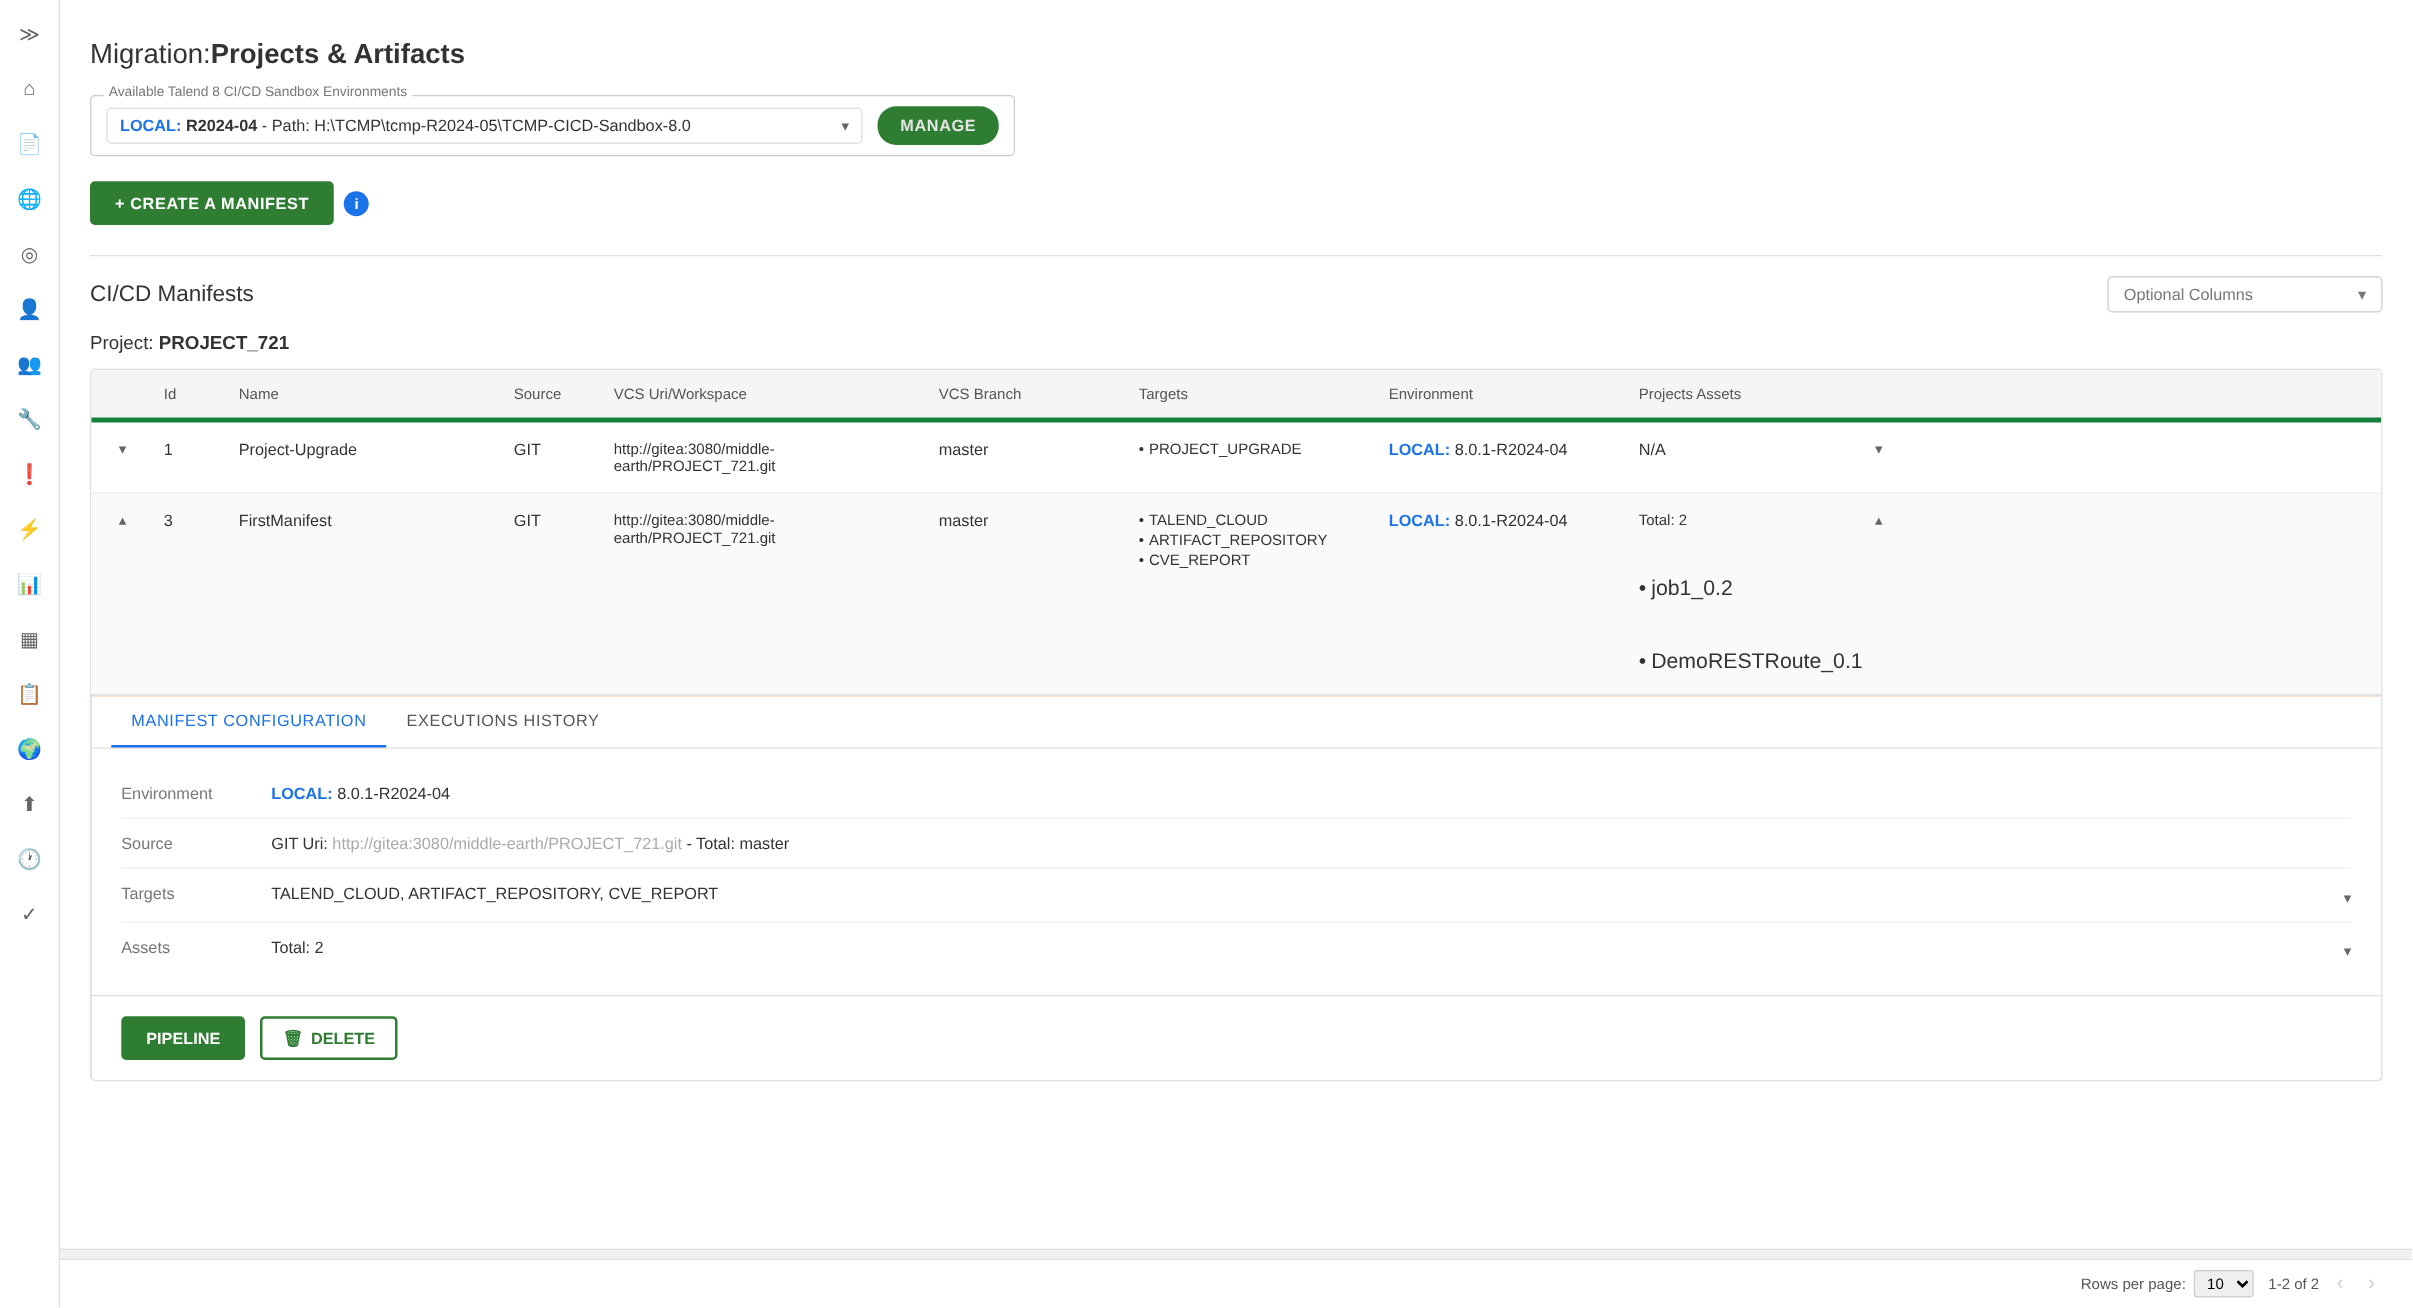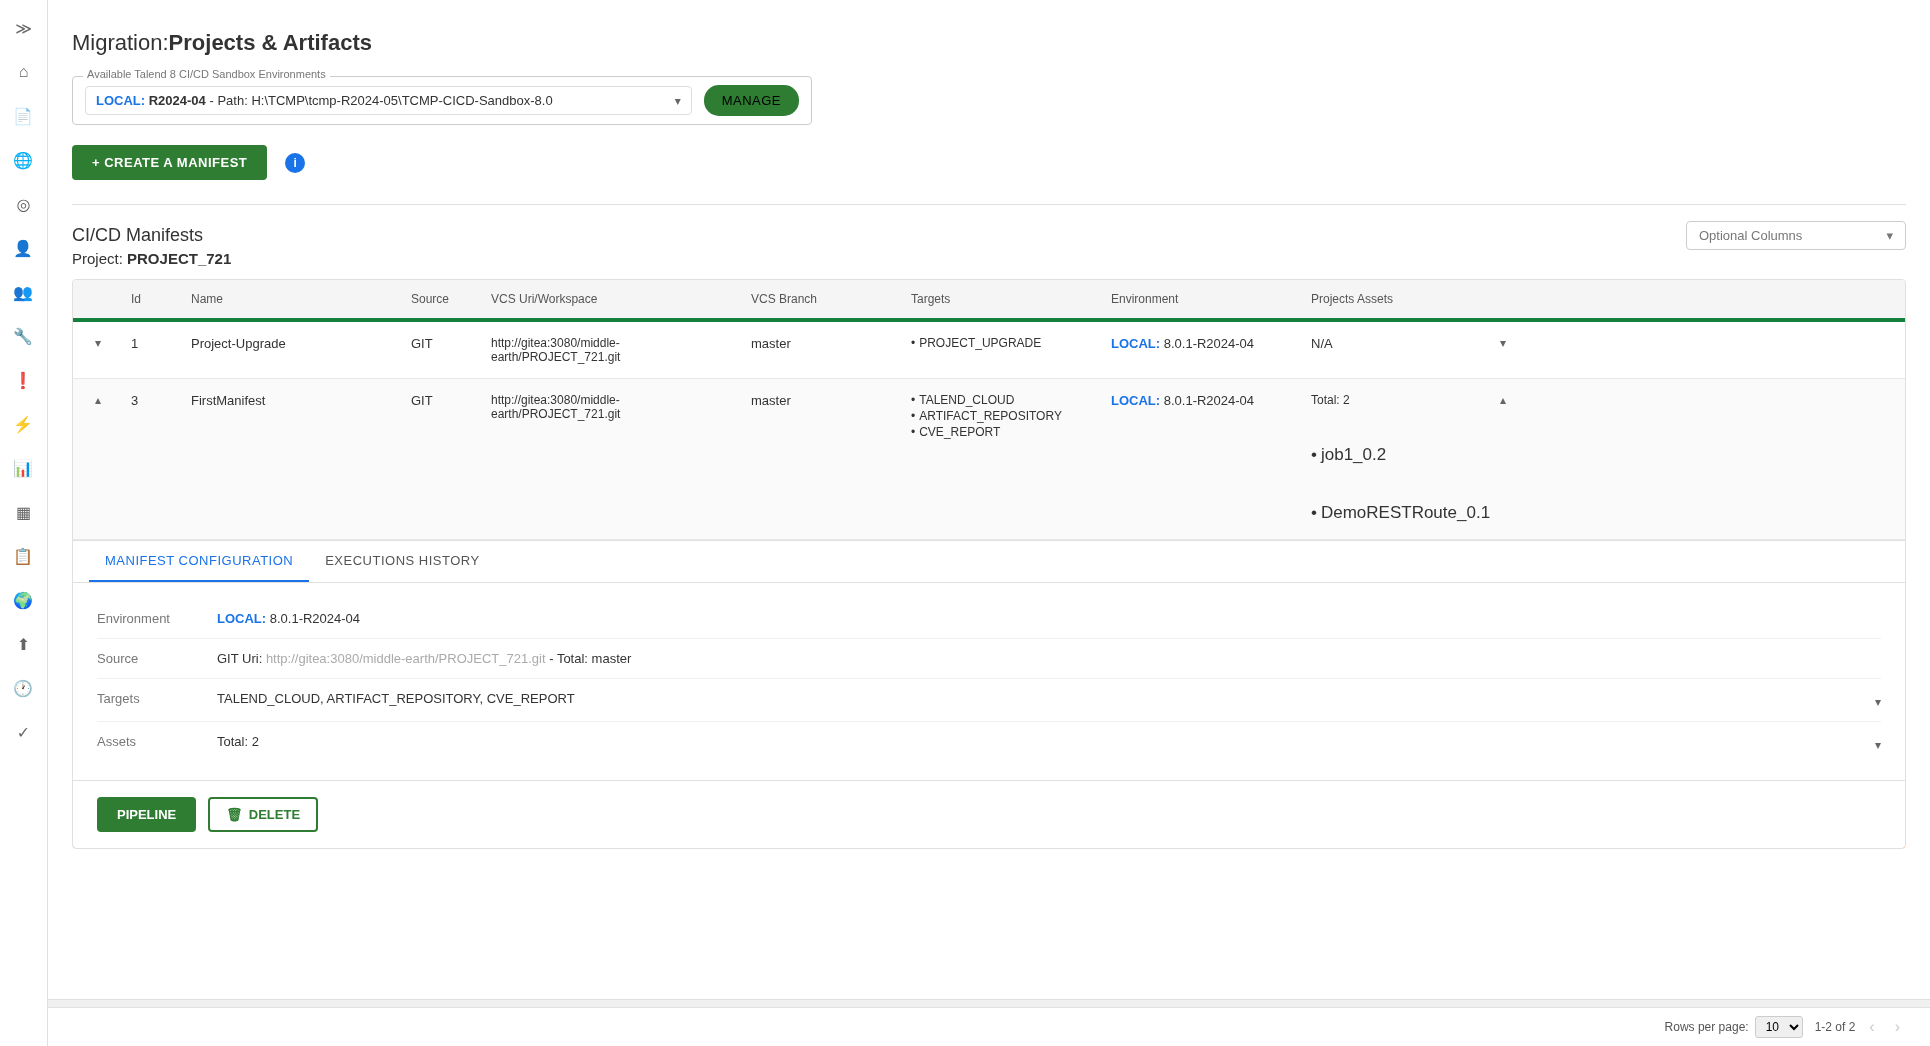--- a/index.html
+++ b/index.html
@@ -78,36 +78,36 @@
     .env-select {
       flex: 1;
       display: flex;
       align-items: center;
       justify-content: space-between;
       cursor: pointer;
     }
     .env-chevron { color: #666; font-size: 12px; }
     .manage-btn {
       background: #2e7d32;
-      color: #000000;
+      color: #e5e5e5;
       border: none;
       border-radius: 15px;
       padding: 8px 18px;
       font-size: 13px;
-      font-weight: 400;
+      font-weight: 700;
       cursor: pointer;
       text-transform: uppercase;
       letter-spacing: 0.5px;
     }
 
     
     .create-manifest-row {
       display: flex;
       align-items: center;
-      gap: 18px;
+      gap: 8px;
       margin-bottom: 24px;
     }
     .create-manifest-btn {
       background: #2e7d32;
       color: #fff;
       border: none;
       border-radius: 4px;
       padding: 10px 20px;
       font-size: 13px;
       font-weight: 600;
@@ -130,20 +130,21 @@
       font-size: 12px;
       font-weight: 700;
       cursor: pointer;
     }
 
     
     .manifests-header {
       display: flex;
       align-items: center;
       justify-content: space-between;
+      margin-bottom: 16px;
     }
     .manifests-title {
       font-size: 18px;
       font-weight: 400;
       color: #333;
     }
     .optional-columns {
       display: flex;
       align-items: center;
       border: 1px solid #ccc;

